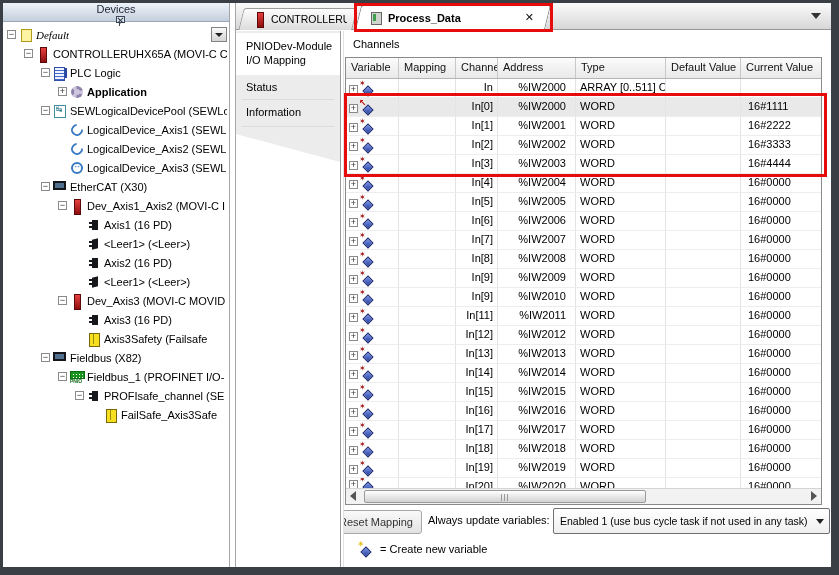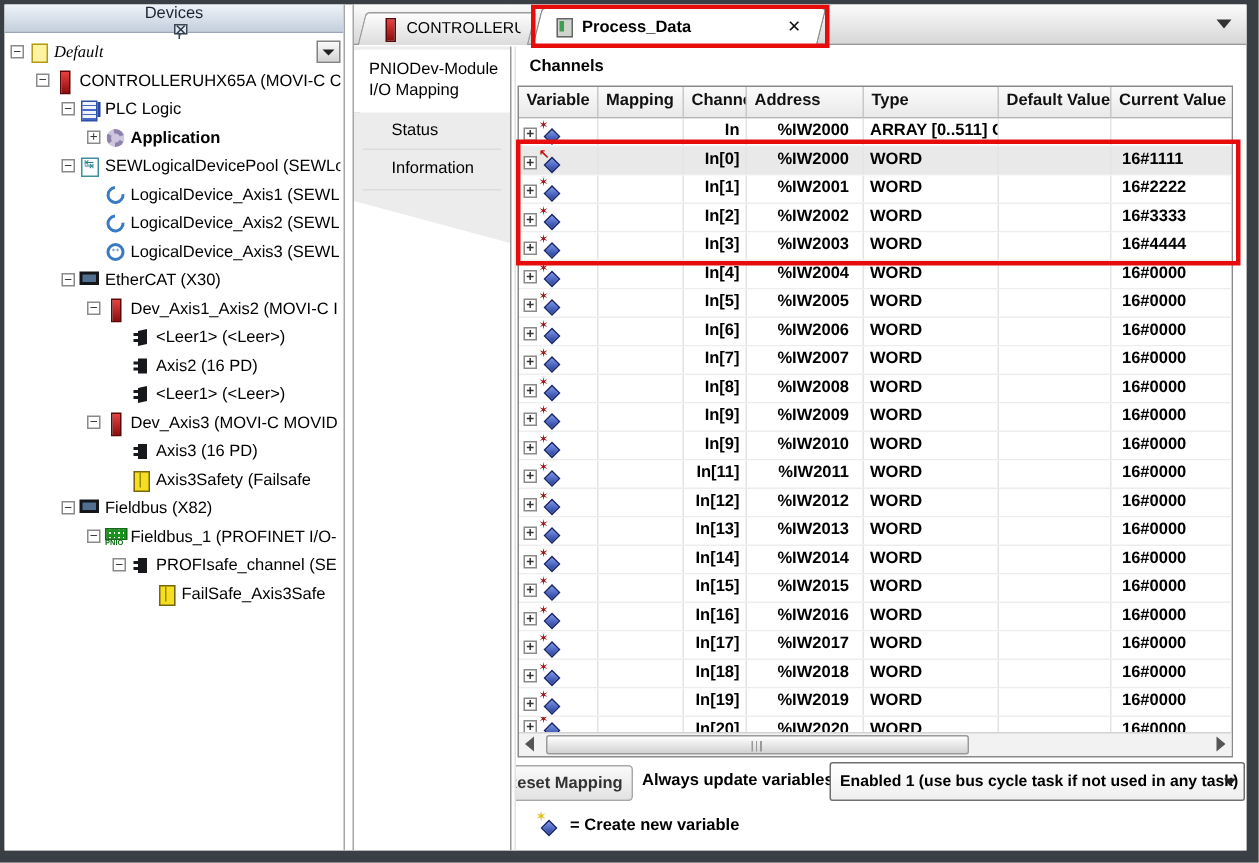--- a/index.html
+++ b/index.html
@@ -72,24 +72,24 @@
   .tab-overflow{position:absolute;right:10px;top:10px;width:0;height:0;border-left:5px solid transparent;border-right:5px solid transparent;border-top:6px solid #333;cursor:pointer;}
 
   .body{position:absolute;left:0;top:28px;right:0;bottom:0;}
   .subtab-col{position:absolute;left:0;top:0;width:104px;height:103px;background:#ececec;}
   .subtab-slant{position:absolute;left:0;top:103px;width:104px;height:28px;background:#ececec;clip-path:polygon(0 0,100% 0,100% 100%);}
   .col-line1{position:absolute;left:104px;top:0;bottom:0;width:1px;background:#9a9a9a;}
   .col-line2{position:absolute;left:107px;top:0;bottom:0;width:1px;background:#e2e2e2;}
   .subtab{position:absolute;left:0;width:104px;font-size:11px;color:#000;cursor:pointer;}
   .subtab-active{top:2px;height:42px;background:#fff;padding:6px 2px 0 10px;line-height:14px;}
   .subtab-bar{position:absolute;left:0;top:2px;width:4px;height:42px;background:linear-gradient(#b8d6f4,#7fa9d6);}
-  .subtab-plain{padding-left:25px;height:20px;line-height:20px;}
+  .subtab-plain{padding-left:10px;height:20px;line-height:20px;}
   .subtab-sep{position:absolute;left:6px;width:92px;height:1px;background:#dcdcdc;}
 
-  .content{position:absolute;left:108px;top:0;right:0;bottom:0;overflow:hidden;font-weight:bold;}
+  .content{position:absolute;left:108px;top:0;right:0;bottom:0;overflow:hidden;}
   .channels-label{position:absolute;left:9px;top:7px;font-size:11px;}
 
   .ptable{position:absolute;left:1px;top:26px;width:477px;height:448px;border:1px solid #8a8a8a;background:#fff;font-size:11px;}
   .thead{display:flex;height:21px;background:linear-gradient(#fbfbfb,#e9e9e9);border-bottom:1px solid #b4b4b4;}
   .th{padding:3px 0 0 5px;border-right:1px solid #c8c8c8;white-space:nowrap;overflow:hidden;color:#111;}
   .tbody{position:absolute;left:0;right:0;top:21px;bottom:16px;overflow:hidden;}
   .tr{display:flex;height:19px;border-bottom:1px solid #ededed;background:#fff;}
   .tr.selected{background:#e9e9e9;}
   .tr.partial{height:12px;overflow:hidden;}
   .td{border-right:1px solid #e4e4e4;white-space:nowrap;overflow:hidden;padding-top:2px;}
@@ -201,20 +201,26 @@
 
   </div>
           <div class="tree-row" style="padding-left: 55px;">
     <span class="exp">−</span>
     <span class="tico tree-icon drive-icon"></span>
     <span class="tree-label">Dev_Axis1_Axis2 (MOVI-C I</span>
 
   </div>
           <div class="tree-row" style="padding-left: 72px;">
     <span class="exp hidden"></span>
+    <span class="tico tree-icon connector-icon"></span>
+    <span class="tree-label">Axis1 (16 PD)</span>
+
+  </div>
+          <div class="tree-row" style="padding-left: 72px;">
+    <span class="exp hidden"></span>
     <span class="tico tree-icon connector-open-icon"></span>
     <span class="tree-label">&lt;Leer1&gt; (&lt;Leer&gt;)</span>
 
   </div>
           <div class="tree-row" style="padding-left: 72px;">
     <span class="exp hidden"></span>
     <span class="tico tree-icon connector-icon"></span>
     <span class="tree-label">Axis2 (16 PD)</span>
 
   </div>

